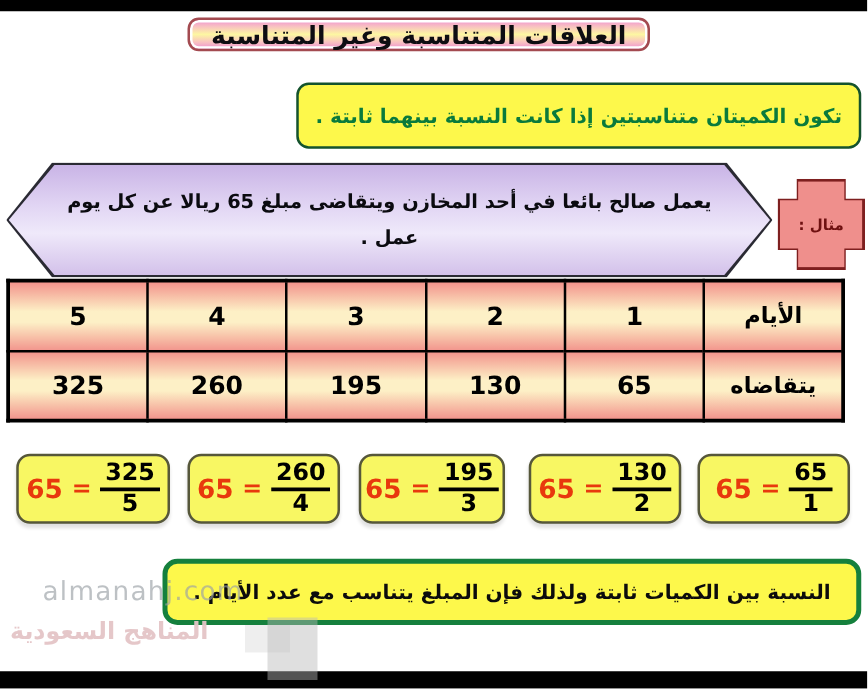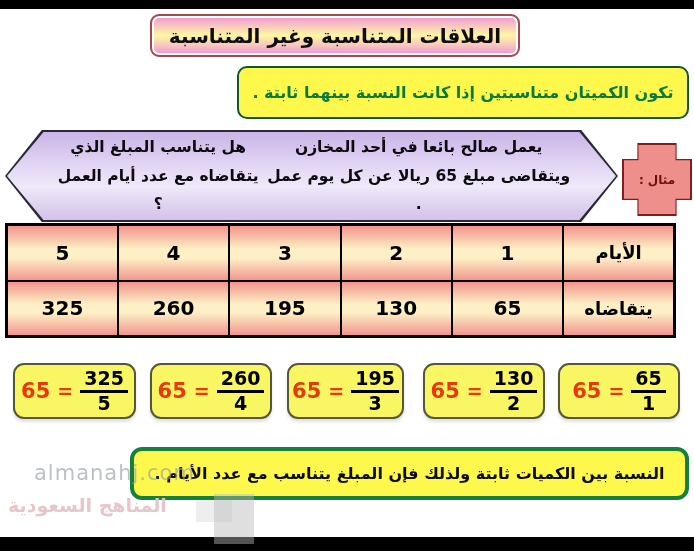--- a/index.html
+++ b/index.html
@@ -13,21 +13,21 @@
     background: #ffffff;
     overflow: hidden;
   }
 
   .bar { position: absolute; left: 0; width: 694px; background: #000; }
   .bar-top { top: 0; height: 9px; }
   .bar-bottom { top: 537px; height: 14px; }
 
   
   .title-box {
-    position: absolute; left: 150px; top: 14px; width: 370px; height: 43px;
+    position: absolute; left: 150px; top: 14px; width: 370px; height: 27px;
     background: linear-gradient(180deg, #ef94d3 0%, #f8c0c2 22%, #fdf7a2 50%, #f8c0c2 78%, #ee90d1 100%);
     border: 2px solid #a34a50;
     border-radius: 9px;
     box-shadow: inset 0 0 0 2px #ffffff;
     display: flex; align-items: center; justify-content: center;
     direction: rtl;
     font-weight: bold; font-size: 20px; color: #0d0d12;
   }
 
   
@@ -156,21 +156,20 @@
     <span>العلاقات المتناسبة وغير المتناسبة</span>
   </div>
 
   <div class="definition-box">
     <span>تكون الكميتان متناسبتين إذا كانت النسبة بينهما ثابتة .</span>
   </div>
 
   <div class="octagon-outer">
     <div class="octagon-inner">
       <span>يعمل صالح بائعا في أحد المخازن ويتقاضى مبلغ 65 ريالا عن كل يوم عمل .</span>
-      <span>هل يتناسب المبلغ الذي يتقاضاه مع عدد أيام العمل ؟</span>
     </div>
   </div>
 
   <div class="badge-outer">
     <div class="badge-inner">
       <span>مثال :</span>
     </div>
   </div>
 
   <table class="data-table">

